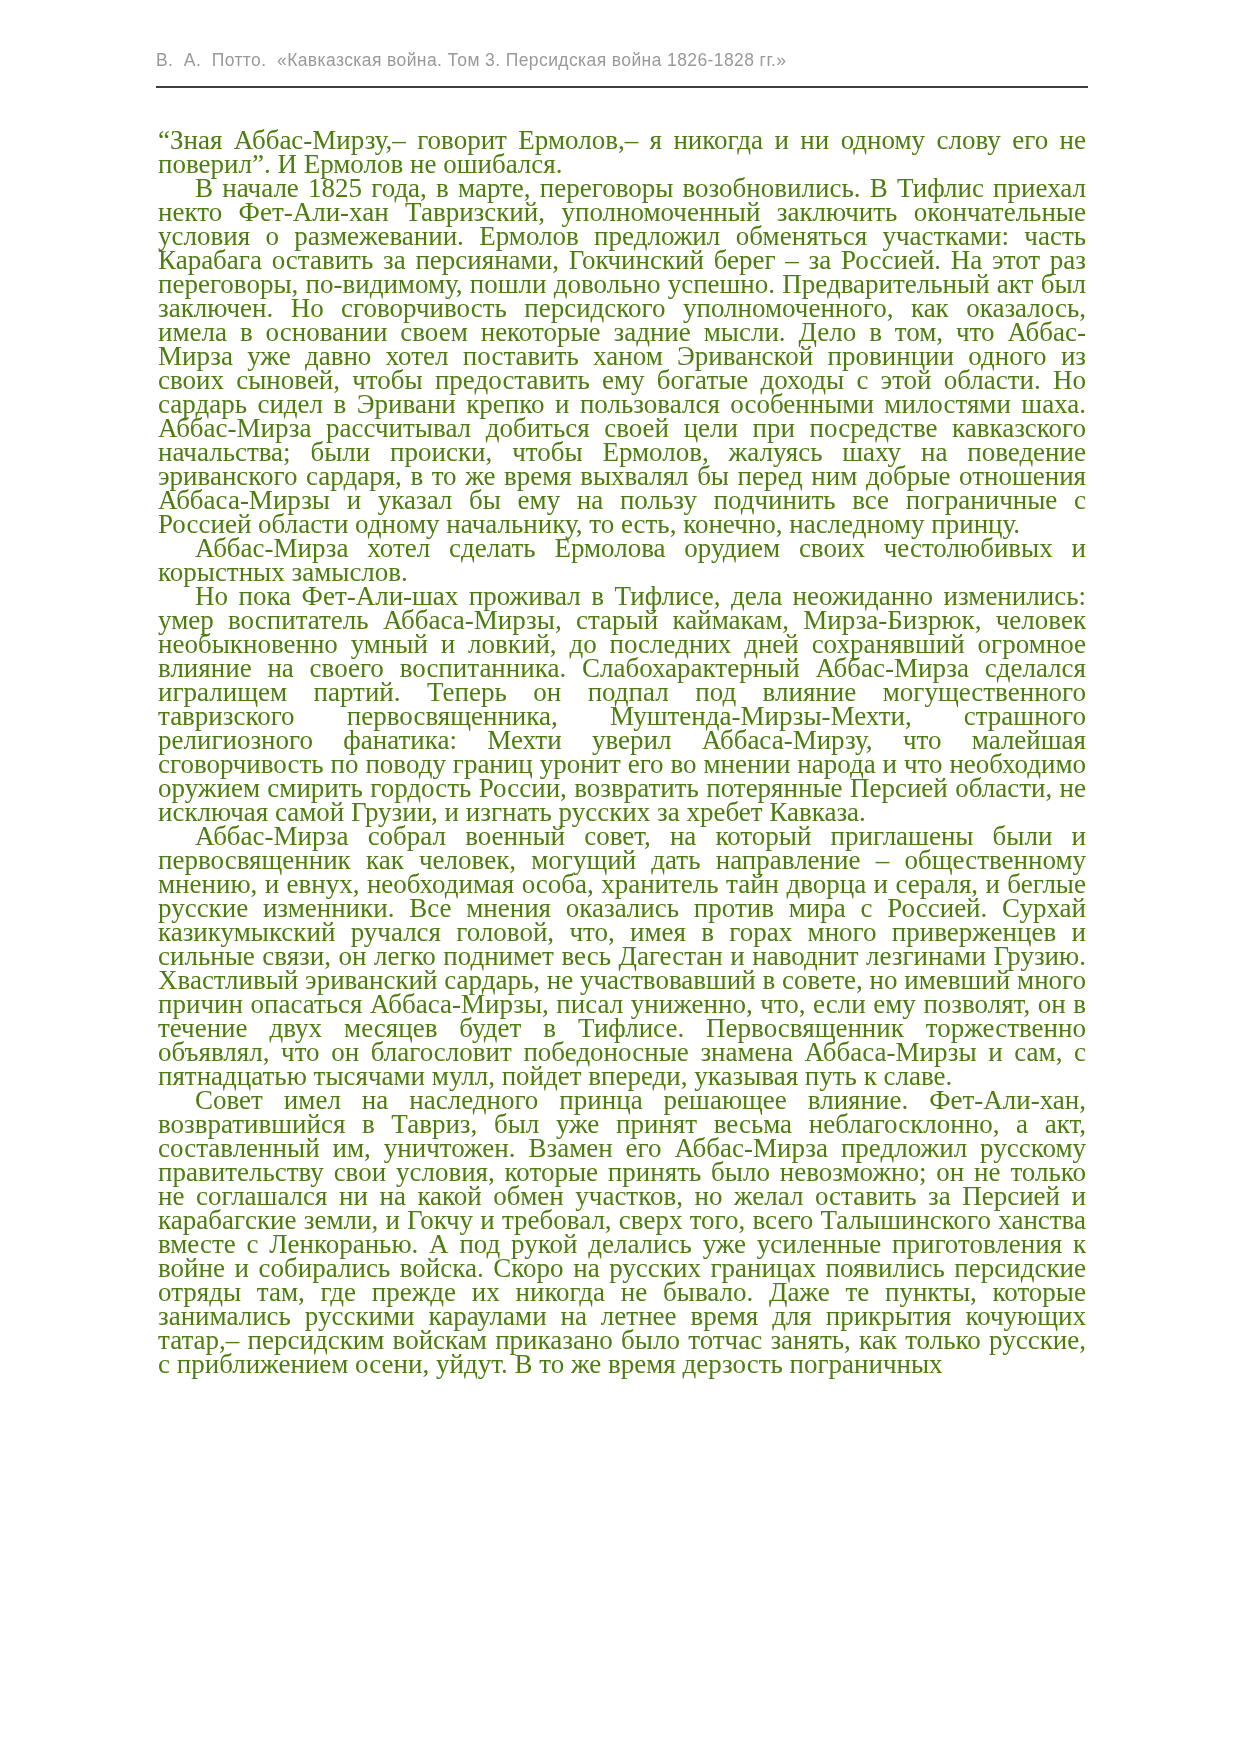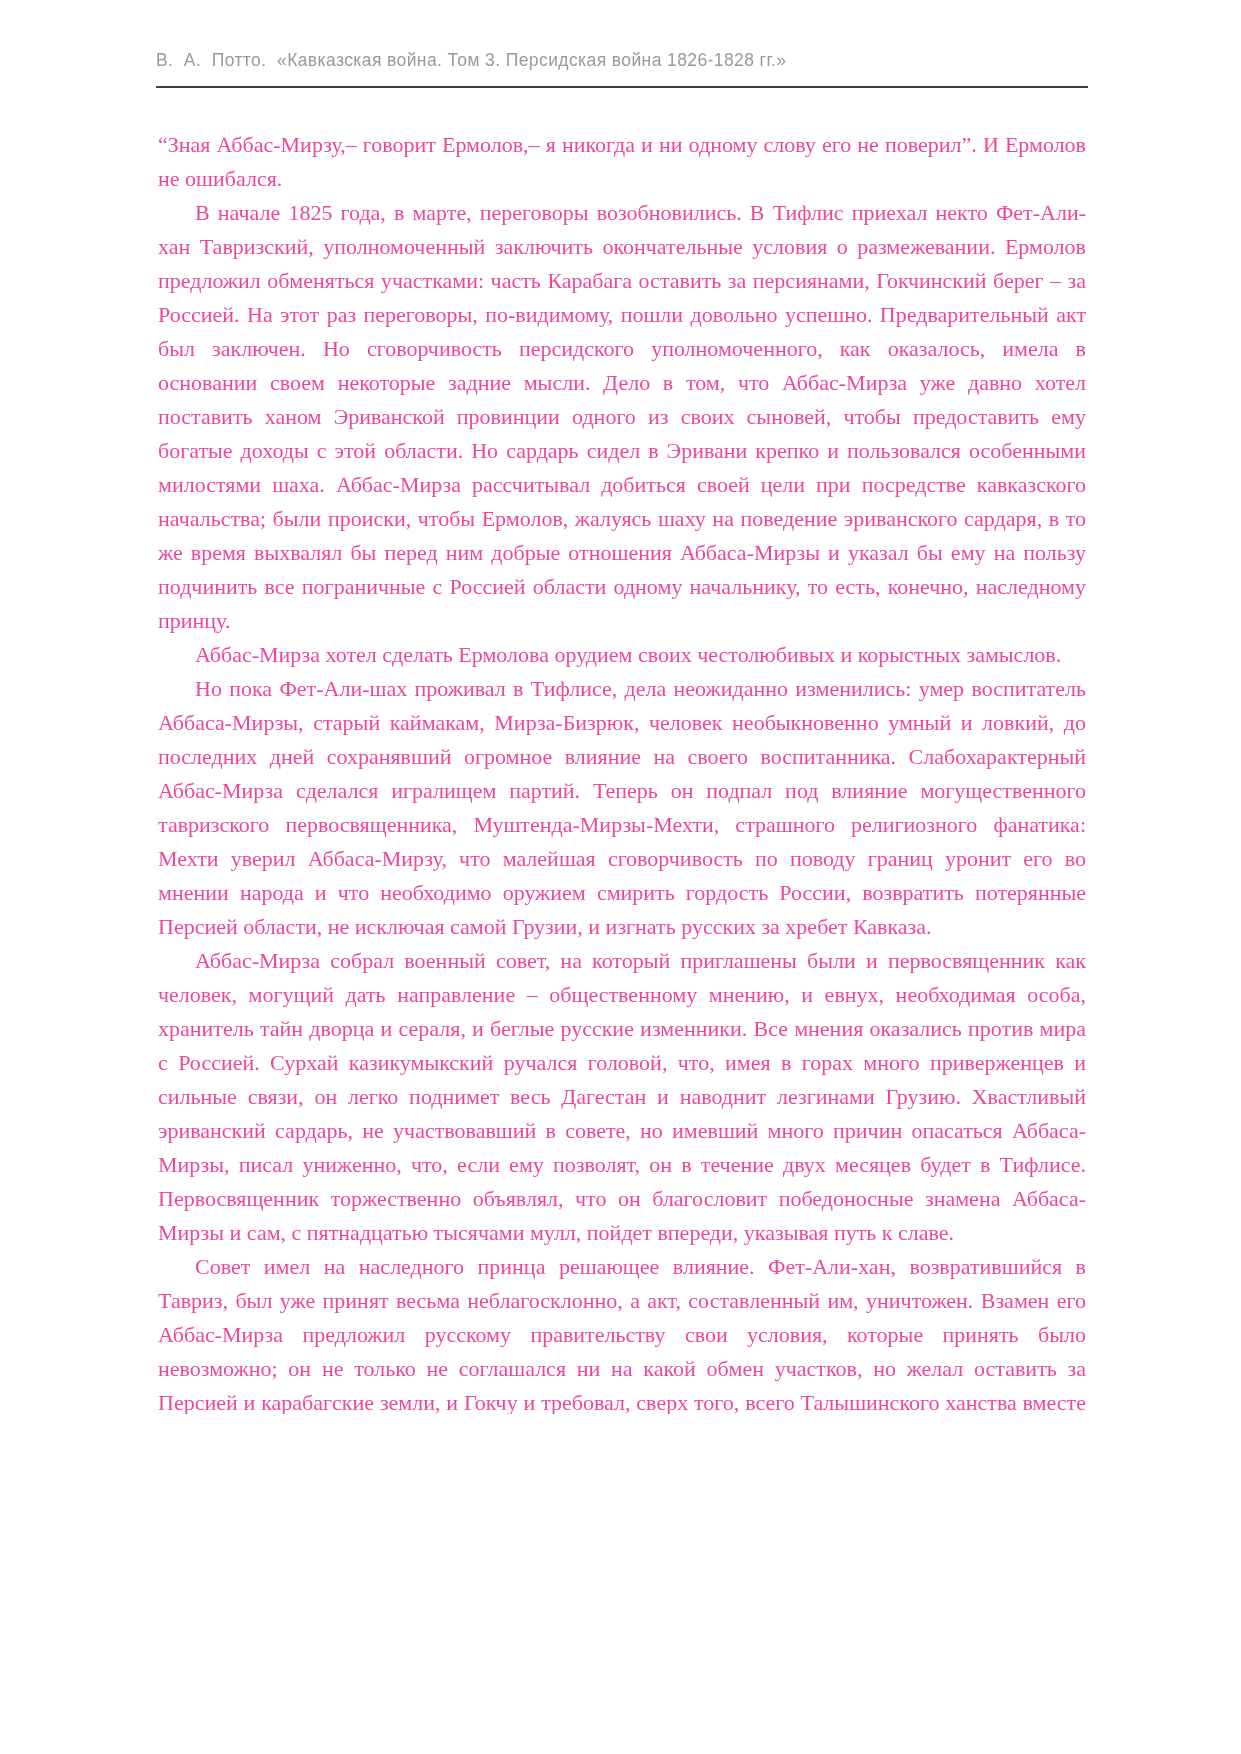--- a/index.html
+++ b/index.html
@@ -33,23 +33,23 @@
     top: 86px;
     width: 932px;
     height: 0;
     border-top: 2px solid #404040;
   }
   .body-text {
     position: absolute;
     left: 158px;
     top: 128px;
     width: 928px;
-    font-size: 22px;
-    line-height: 34px;
-    color: #ec4899;
+    font-size: 27px;
+    line-height: 24px;
+    color: #4d7c0f;
     text-align: justify;
     hyphens: auto;
   }
   .body-text p {
     margin: 0;
     padding: 0;
     text-indent: 37px;
   }
   .body-text p.no-indent {
     text-indent: 0;

